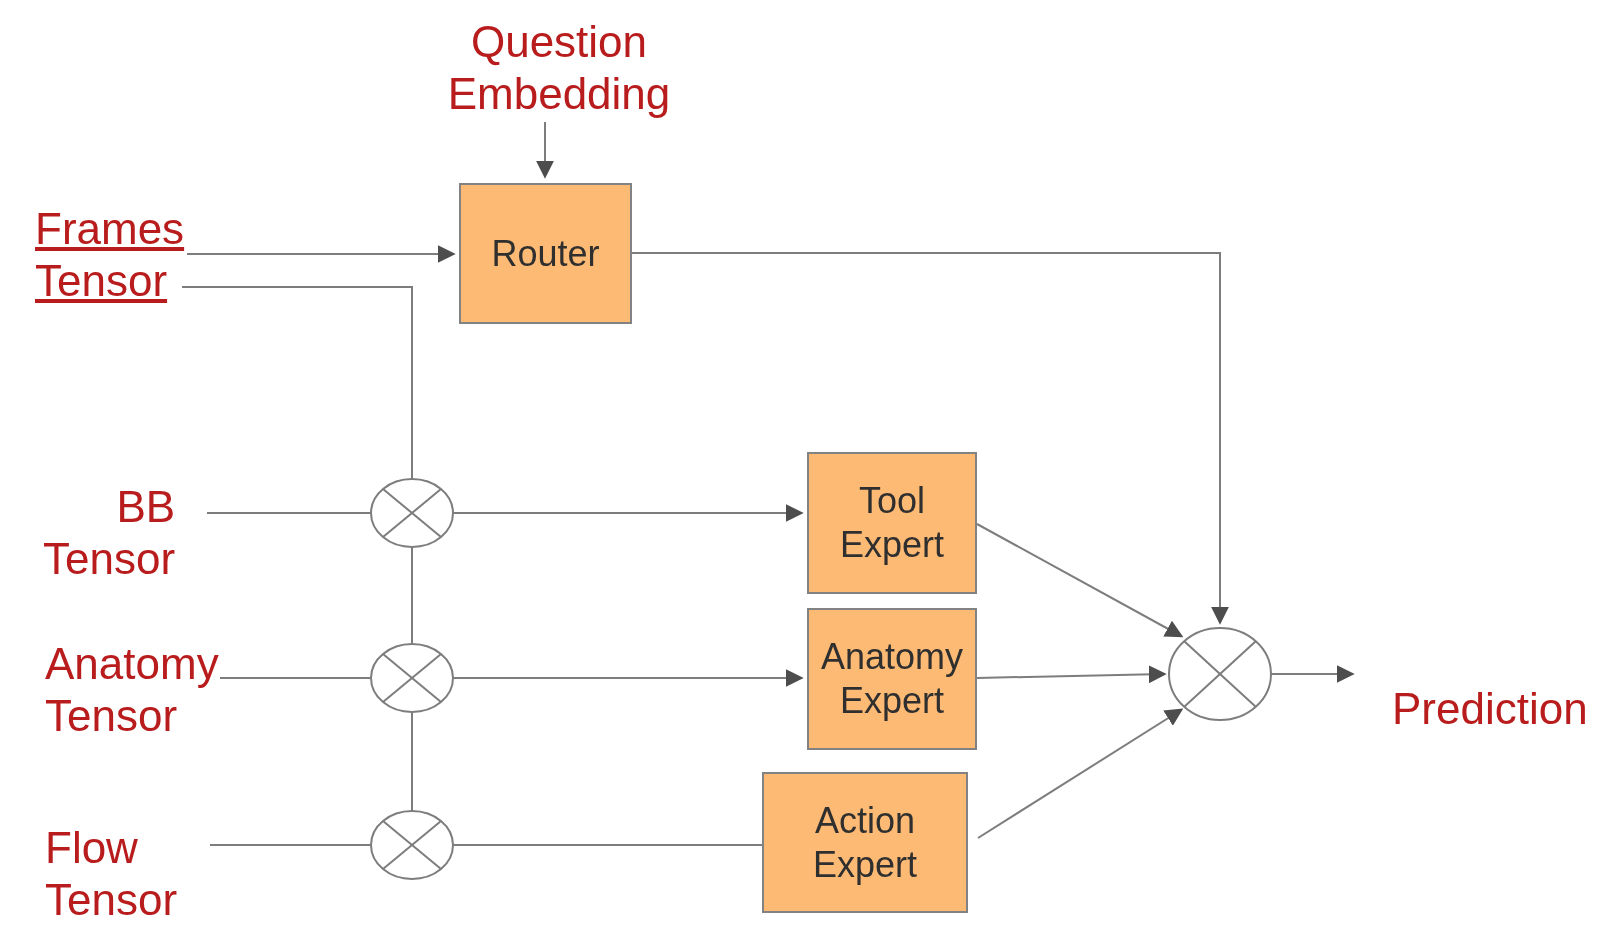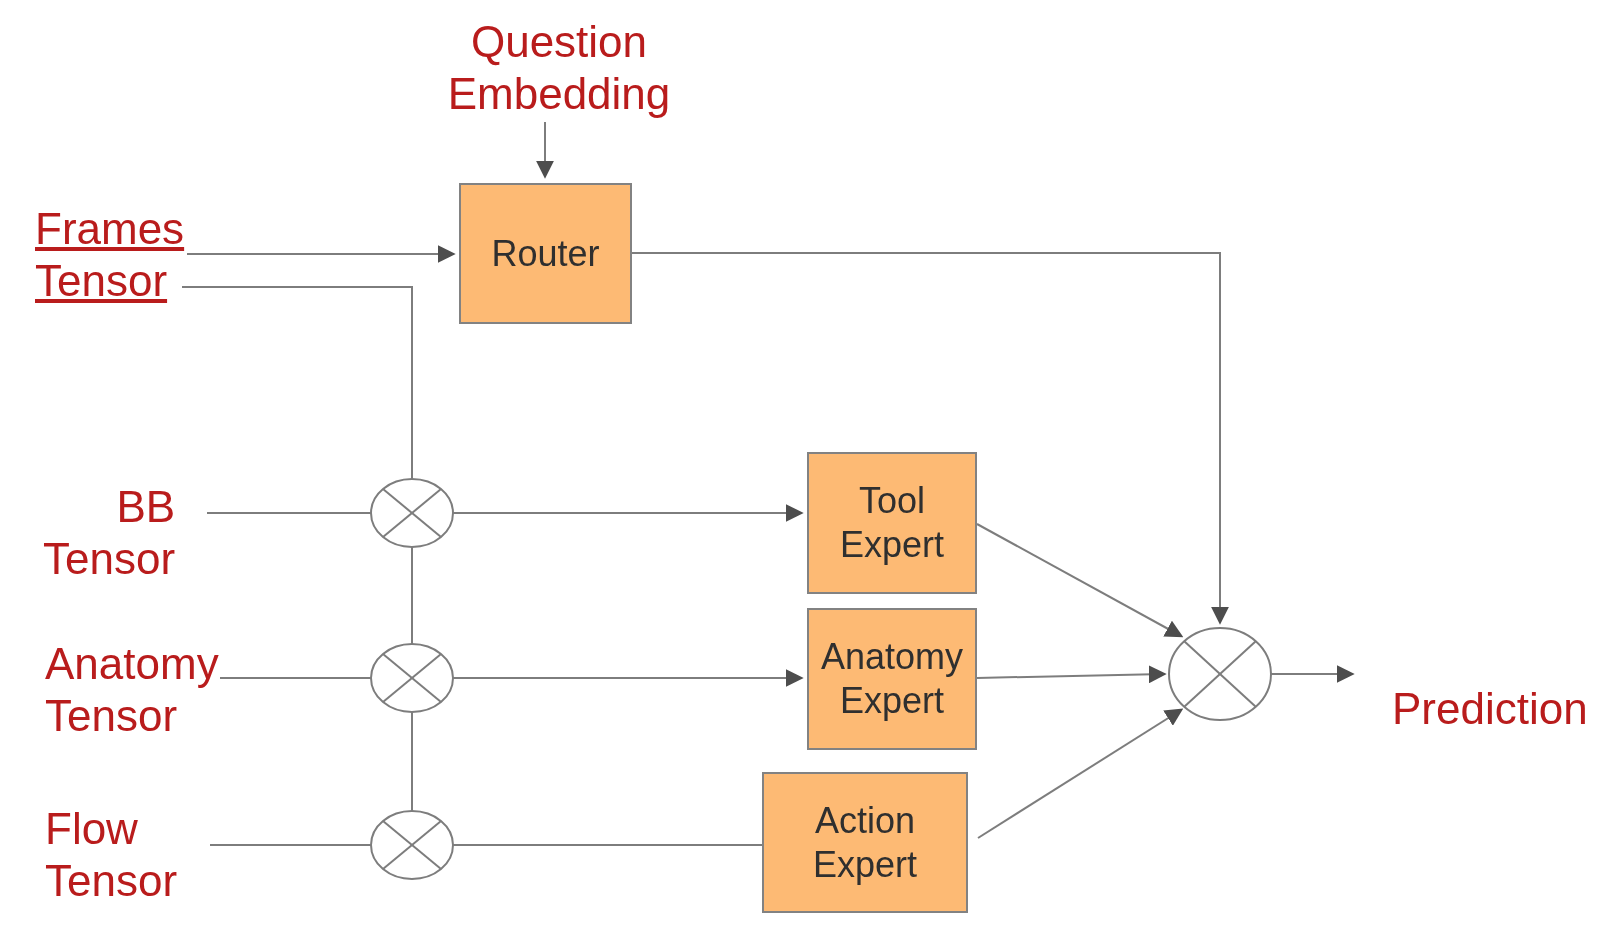--- a/index.html
+++ b/index.html
@@ -123,18 +123,18 @@
 
   <div class="side-label" style="left:35px; top:203px;text-decoration:underline;">Frames
 Tensor</div>
 
   <div class="side-label" style="left:43px; top:481px;text-align:right;">BB
 Tensor</div>
 
   <div class="side-label" style="left:45px; top:638px;">Anatomy
 Tensor</div>
 
-  <div class="side-label" style="left:45px; top:803px;">Flow
+  <div class="side-label" style="left:45px; top:822px;">Flow
 Tensor</div>
 
   <div class="side-label" style="left:1392px; top:642px;margin-top:41px;">Prediction</div>
 
 </div>
 
 </body></html>

